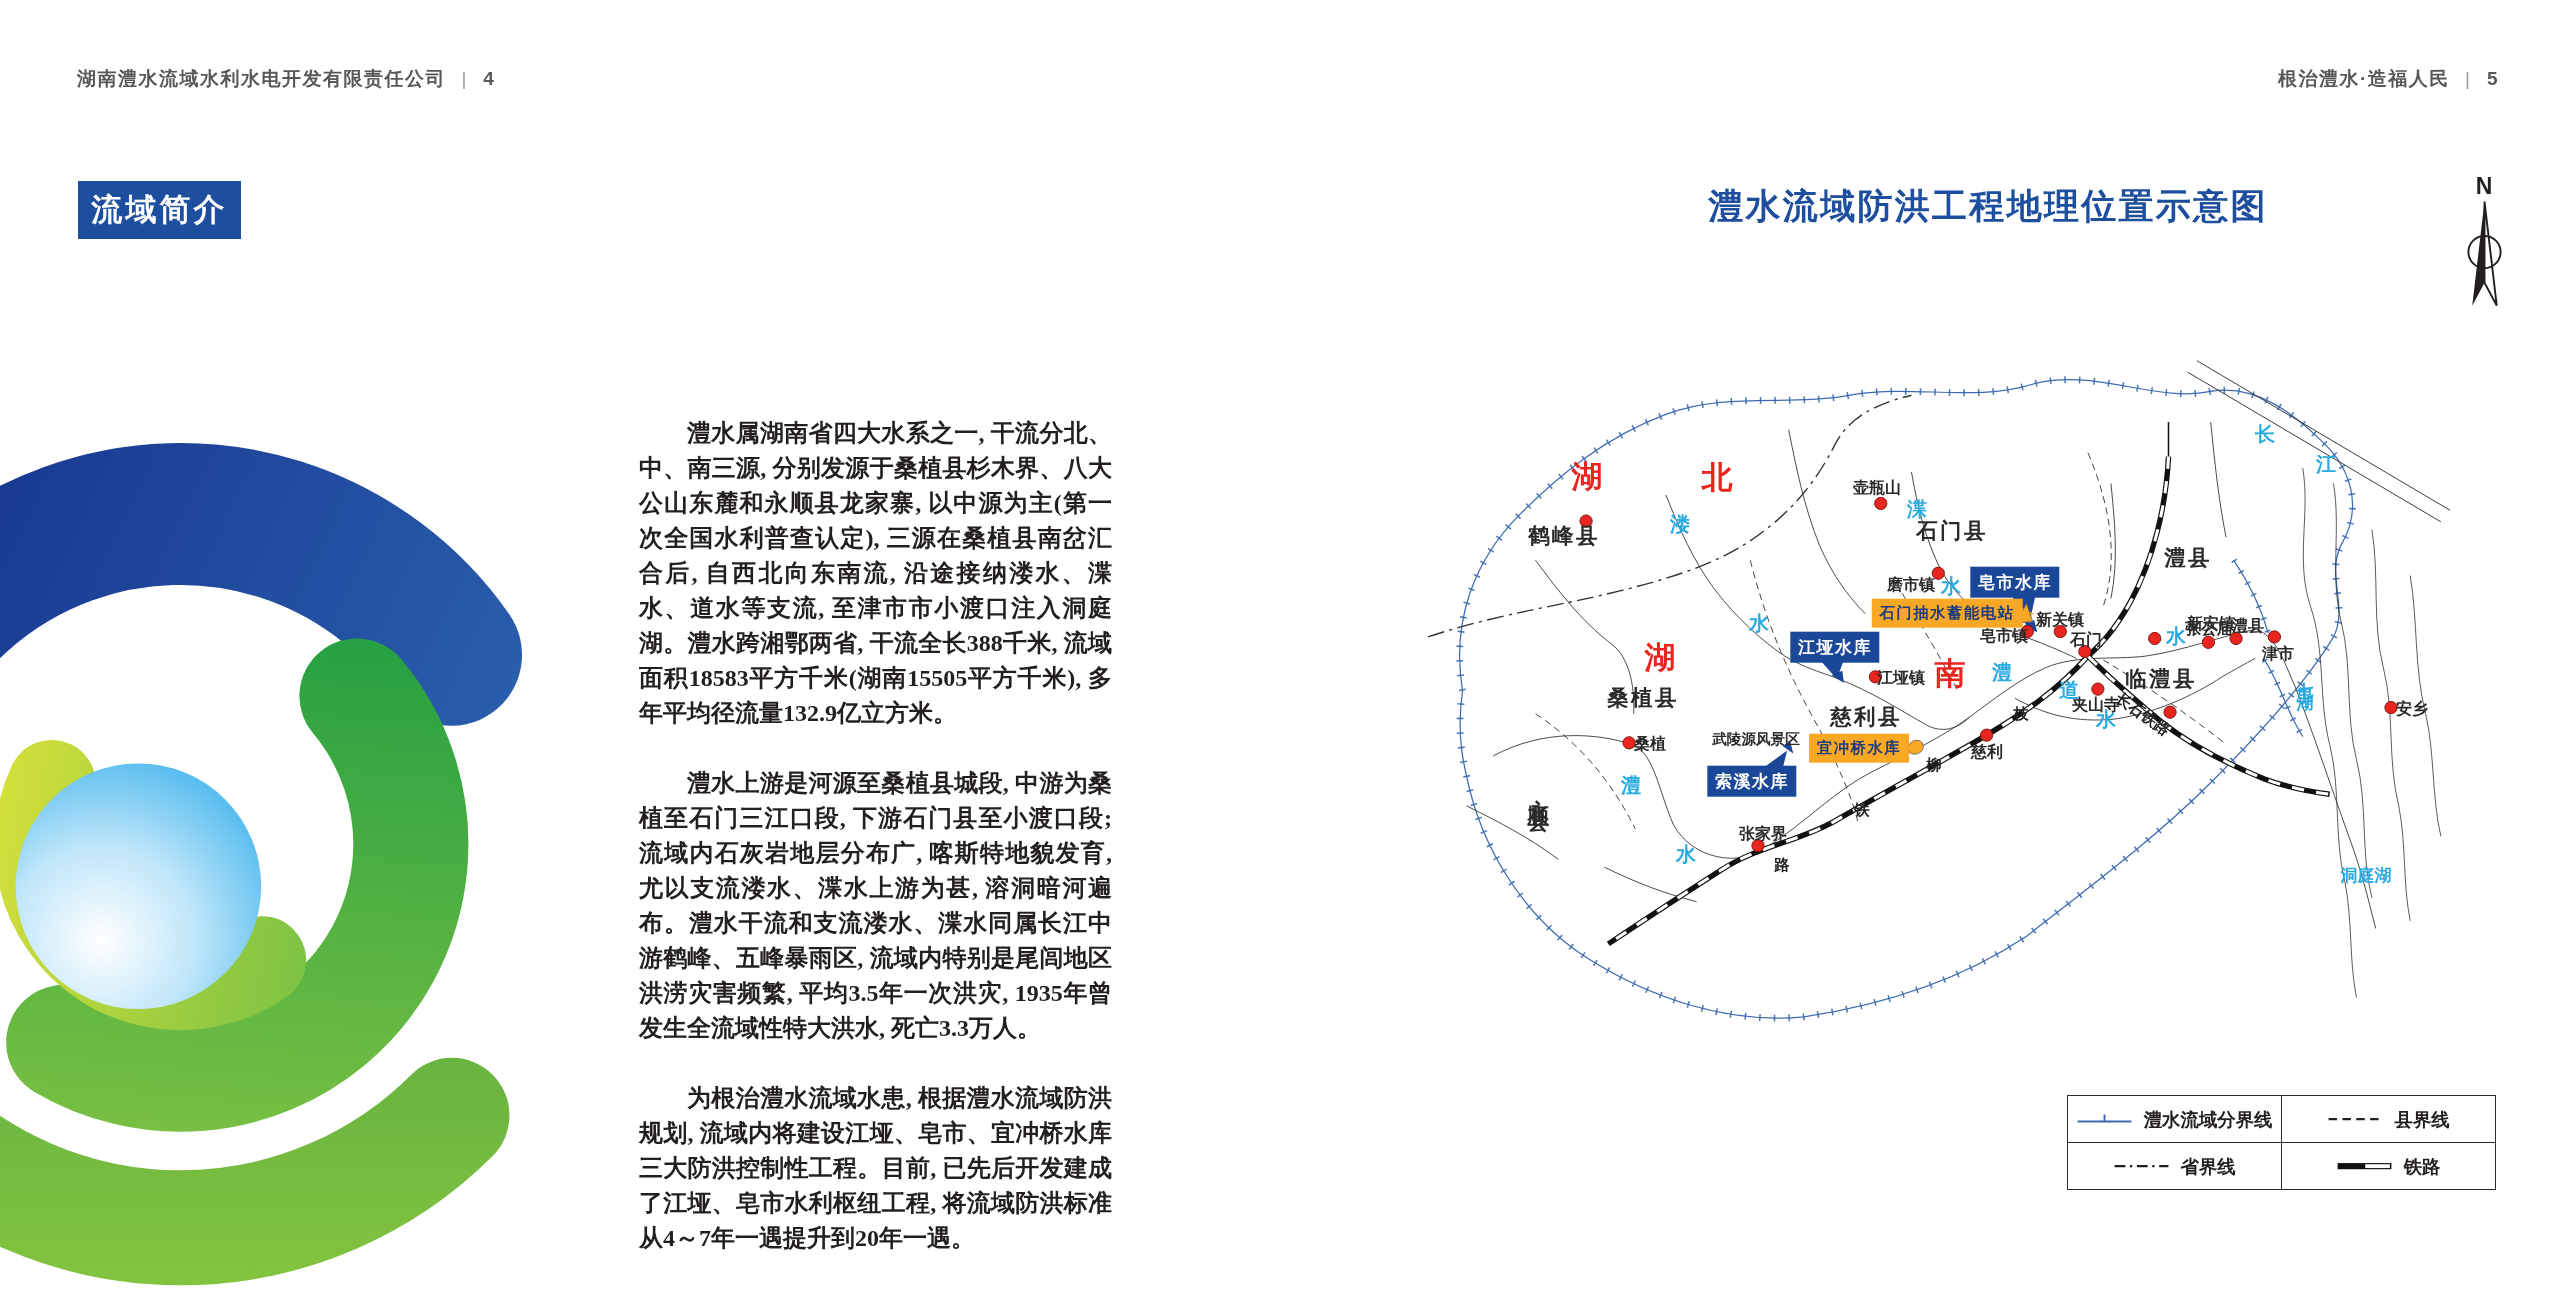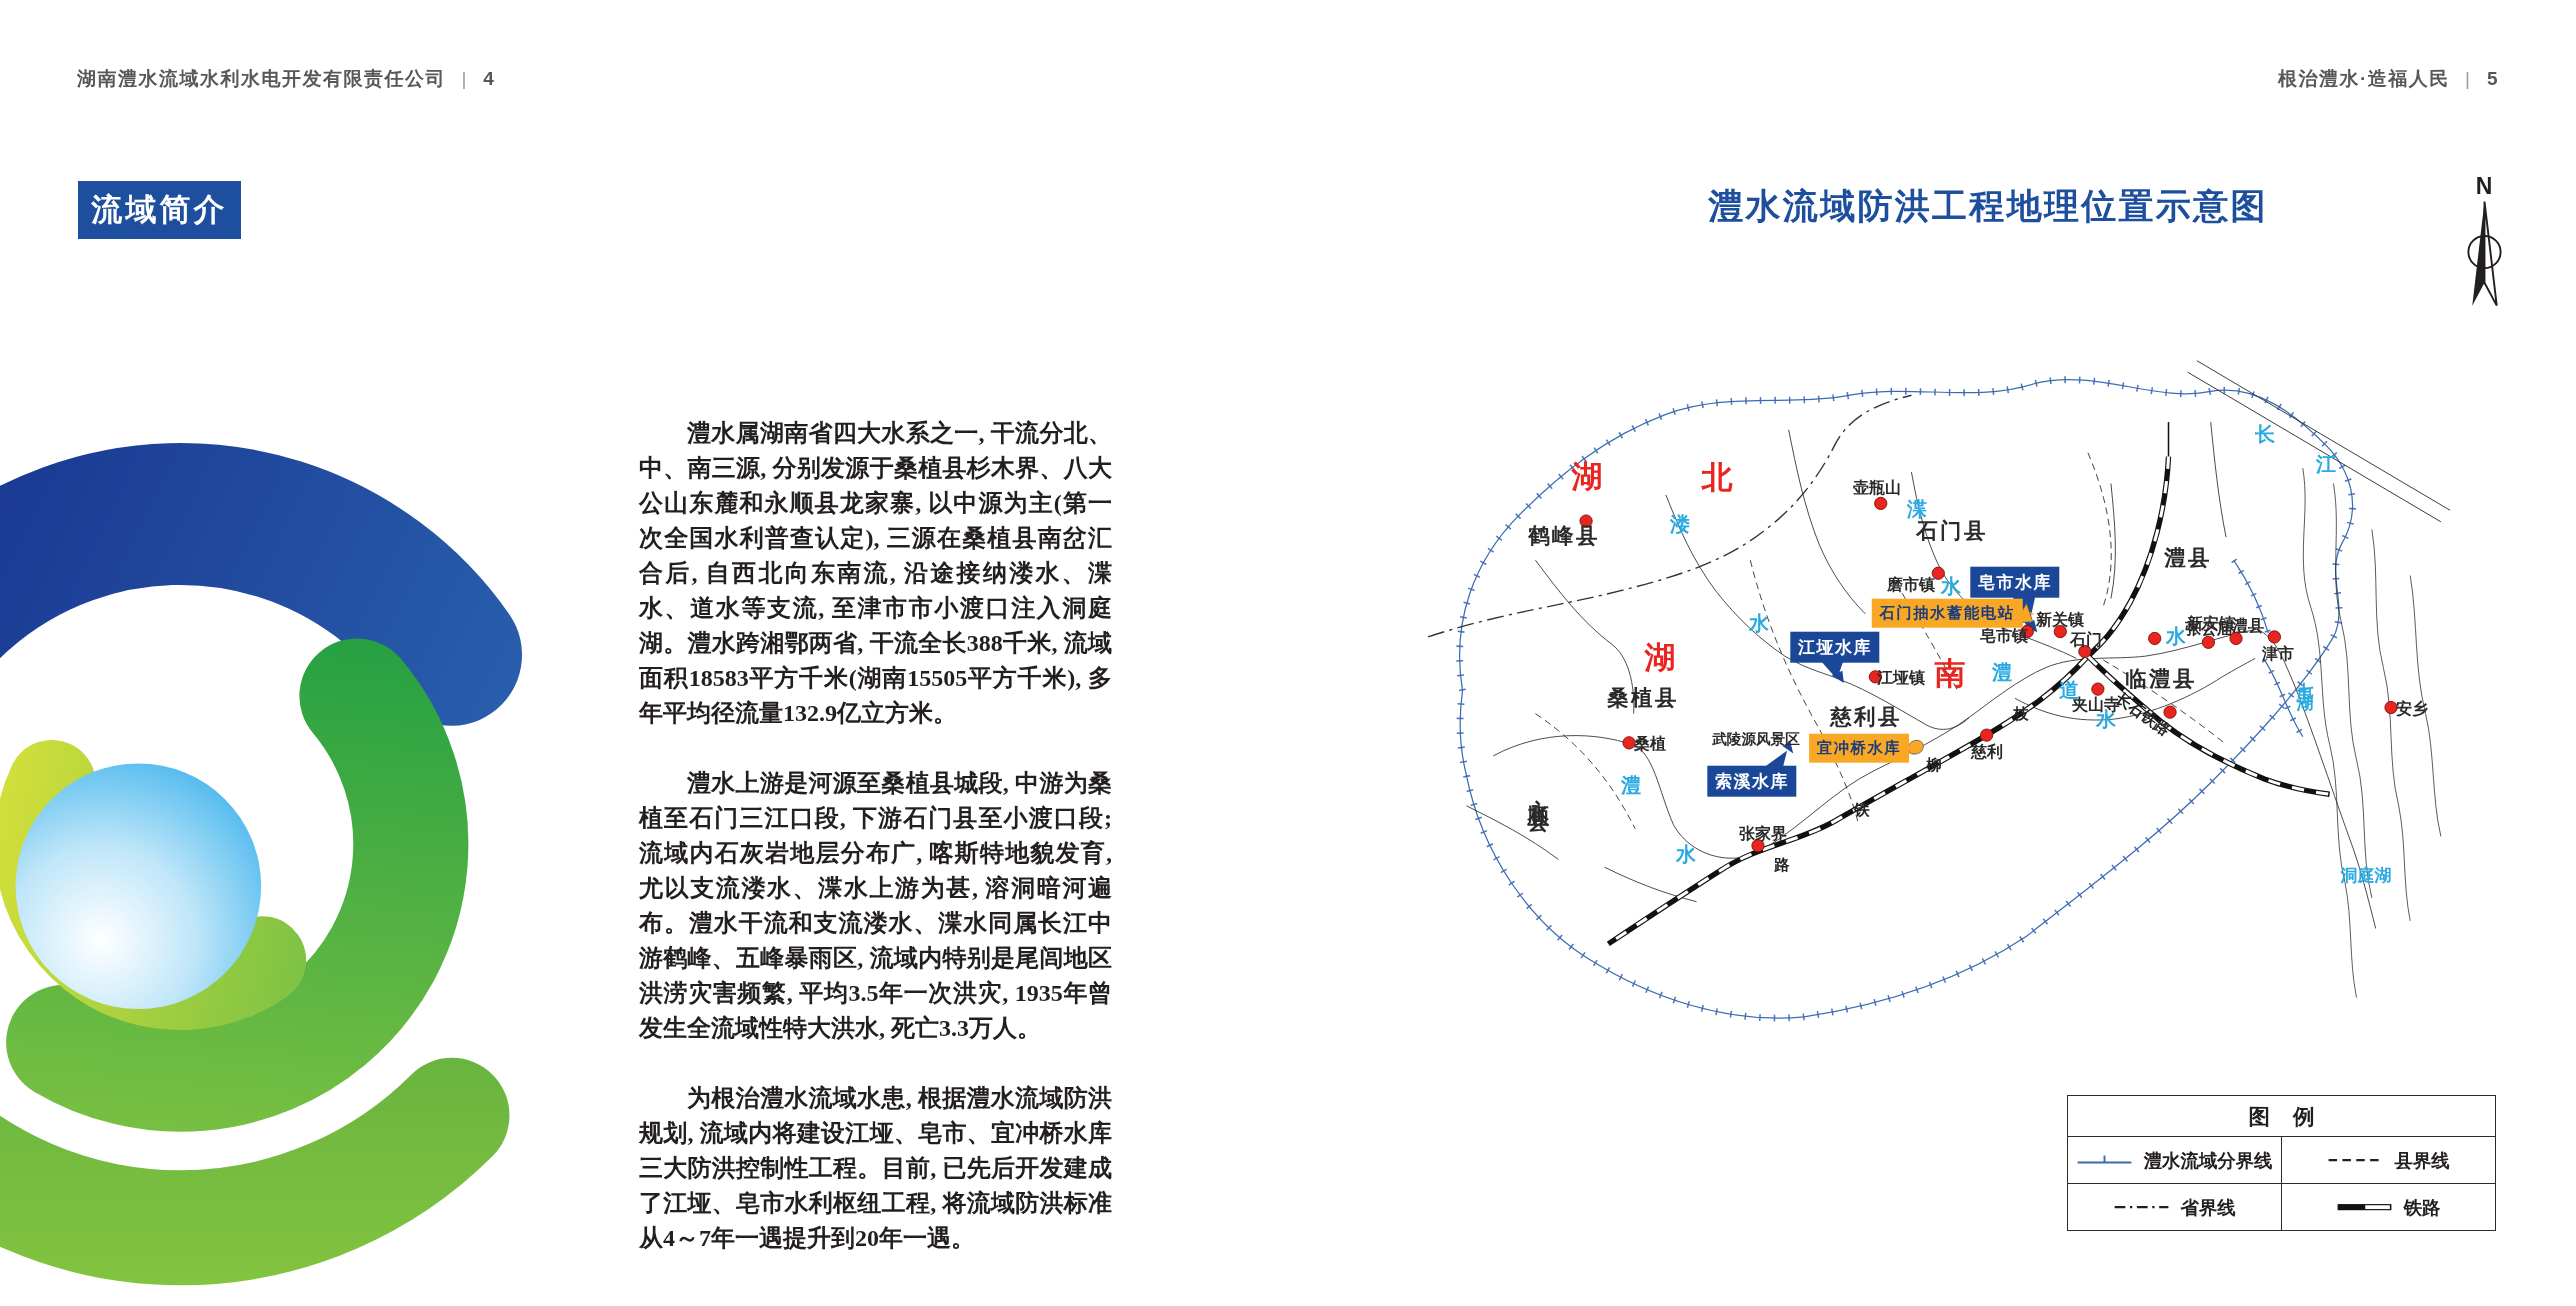--- a/index.html
+++ b/index.html
@@ -253,21 +253,20 @@
     <span class="ml rl-label" style="left:723px;top:384px;transform:translate(-50%,-50%) rotate(35deg);">长石铁路</span>
     <span class="ml rl-label" style="left:601px;top:384px;">枝</span>
     <span class="ml rl-label" style="left:514px;top:435px;">柳</span>
     <span class="ml rl-label" style="left:442px;top:480px;">铁</span>
     <span class="ml rl-label" style="left:362px;top:535px;">路</span>
 
     <span class="ml scenic" style="left:336px;top:409px;">武陵源风景区</span>
   </div>
 
   <div class="legend">
-    <div class="legend-title">图例</div>
     <div class="legend-grid">
       <div class="legend-cell">
         <svg width="57" height="12.3" viewBox="0 0 74 16">
           <line x1="2" y1="11" x2="72" y2="11" stroke="#3c6ab0" stroke-width="2.5"></line>
           <line x1="37" y1="2" x2="37" y2="11" stroke="#3c6ab0" stroke-width="2.5"></line>
         </svg>
         <span class="lbl">澧水流域分界线</span>
       </div>
       <div class="legend-cell">
         <svg width="57" height="12.3" viewBox="0 0 74 16">

